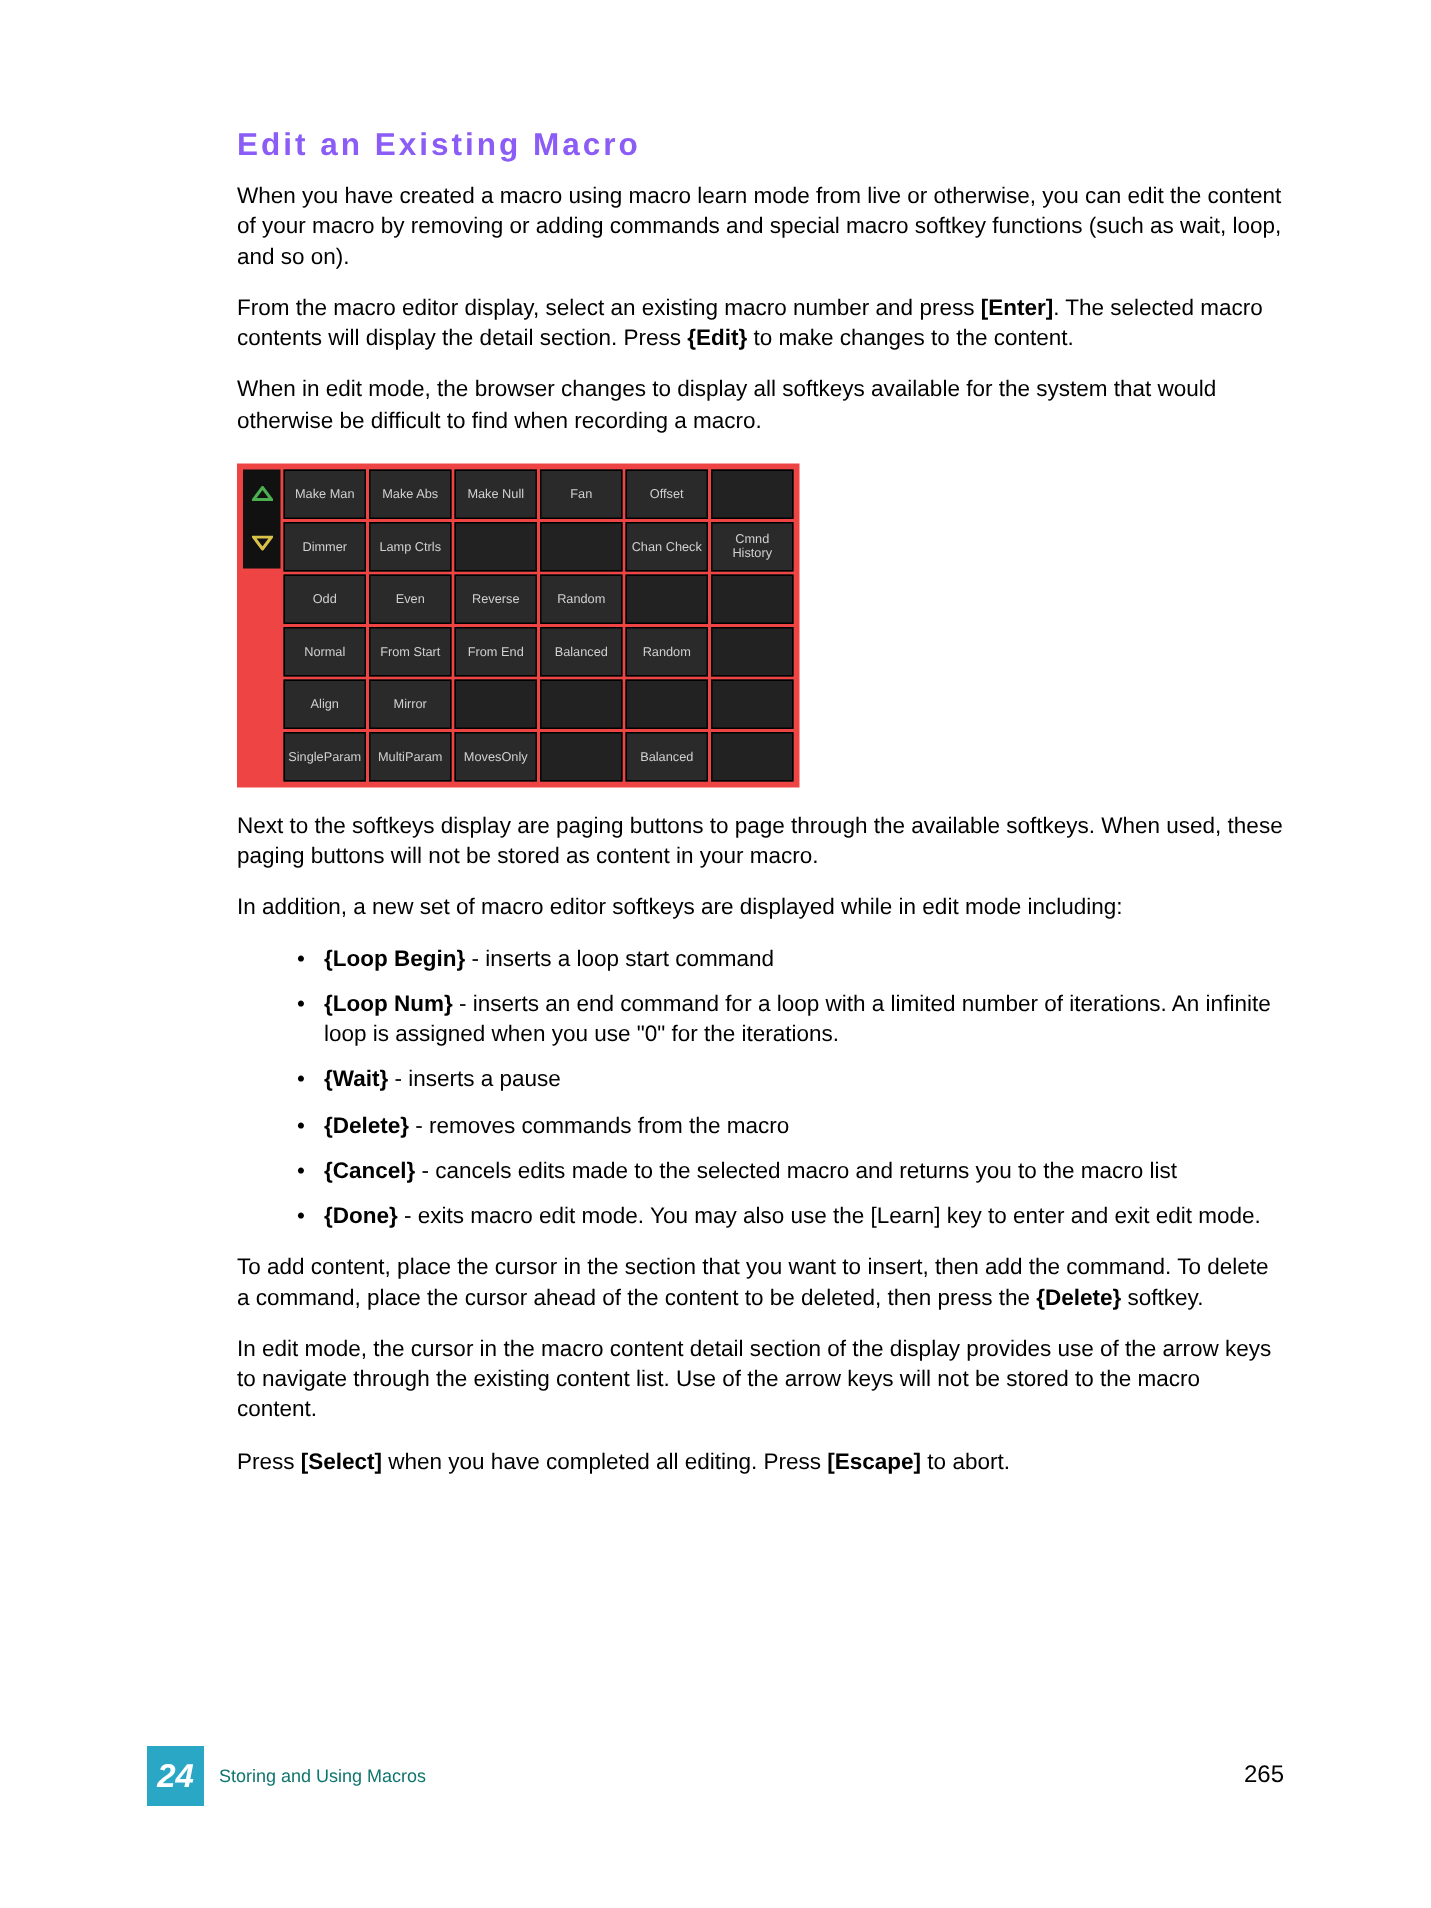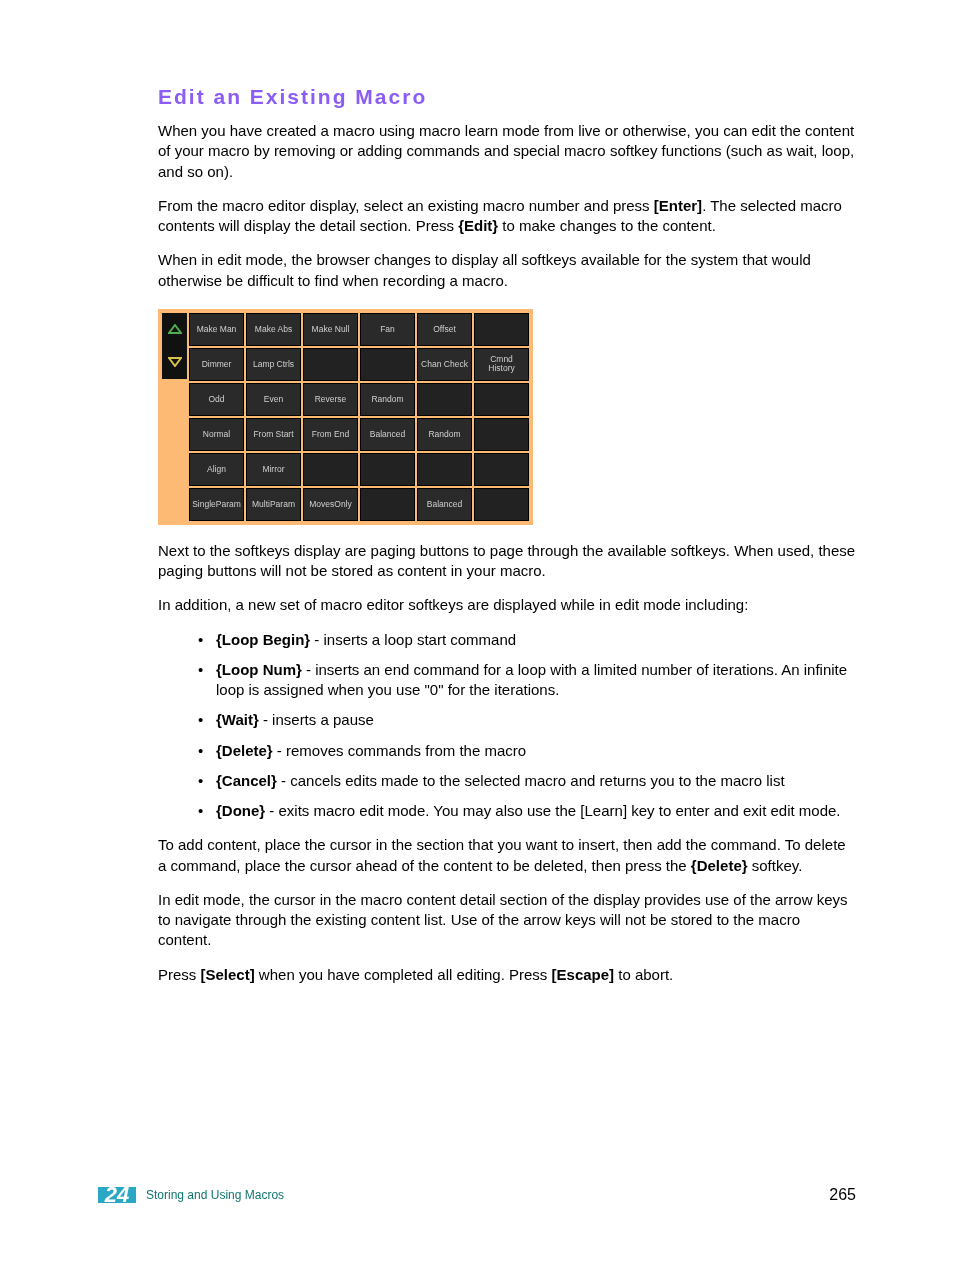--- a/index.html
+++ b/index.html
@@ -26,21 +26,21 @@
       line-height: 1.35;
       color: #000;
       margin-bottom: 14px;
     }
     .inline-bold { font-weight: bold; }
     .softkey-figure {
       margin: 4px 0 16px 0;
       display: inline-block;
     }
     .softkey-grid {
-      background: #fdba74;
+      background: #ef4444;
       padding: 4px;
       display: flex;
     }
     .page-col {
       display: flex;
       flex-direction: column;
     }
     .page-btn {
       width: 25px;
       height: 33px;
@@ -104,21 +104,21 @@
       display: flex;
       align-items: center;
       gap: 10px;
     }
     .chapter-box {
       background: #2aa7c4;
       color: #fff;
       font-weight: bold;
       font-size: 22px;
       width: 38px;
-      height: 16px;
+      height: 40px;
       display: flex;
       align-items: center;
       justify-content: center;
       font-style: italic;
     }
     .chapter-title {
       font-size: 12px;
       color: #0f766e;
     }
     .page-num {

